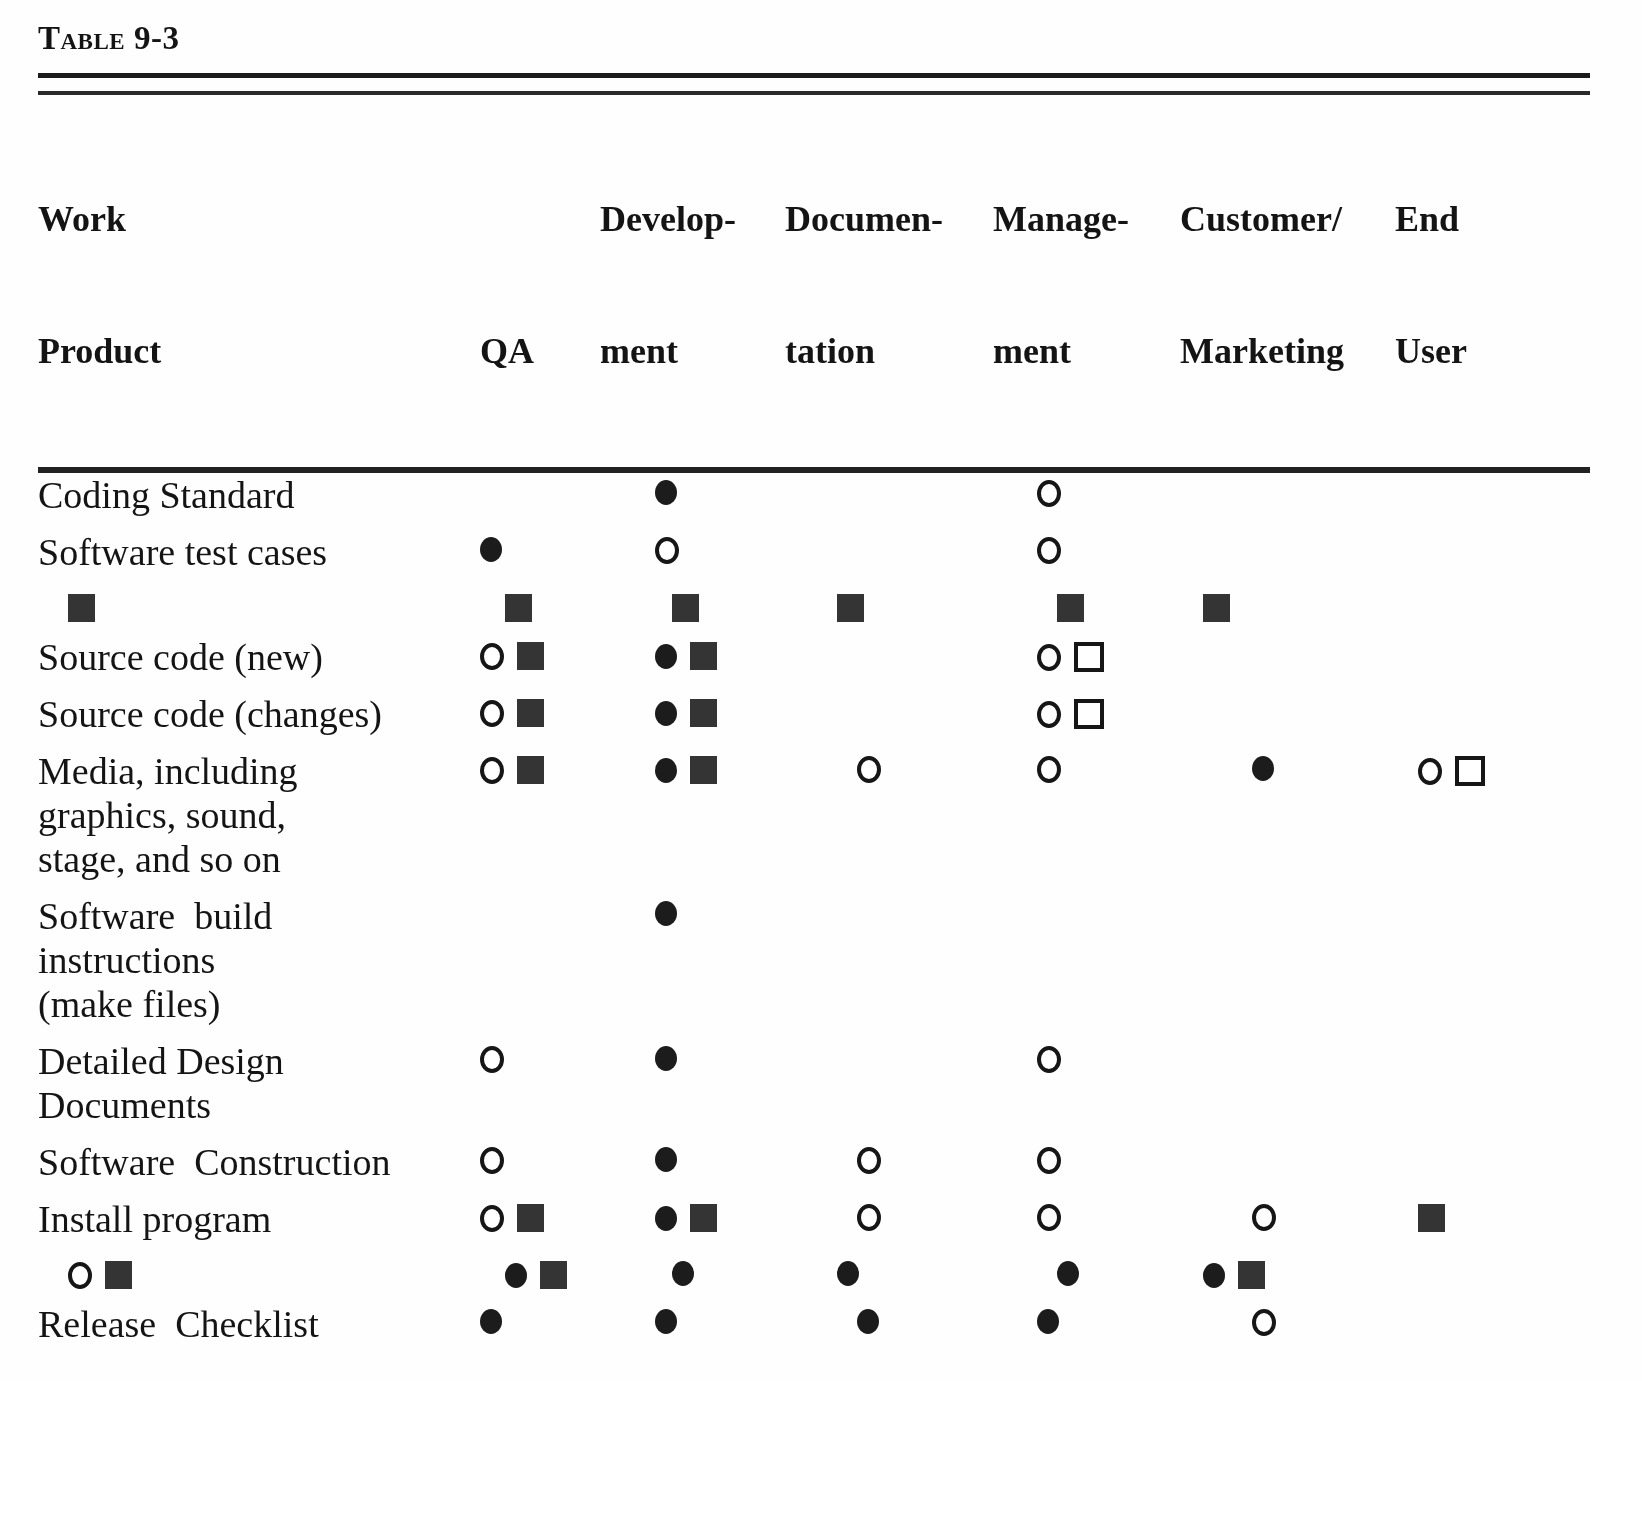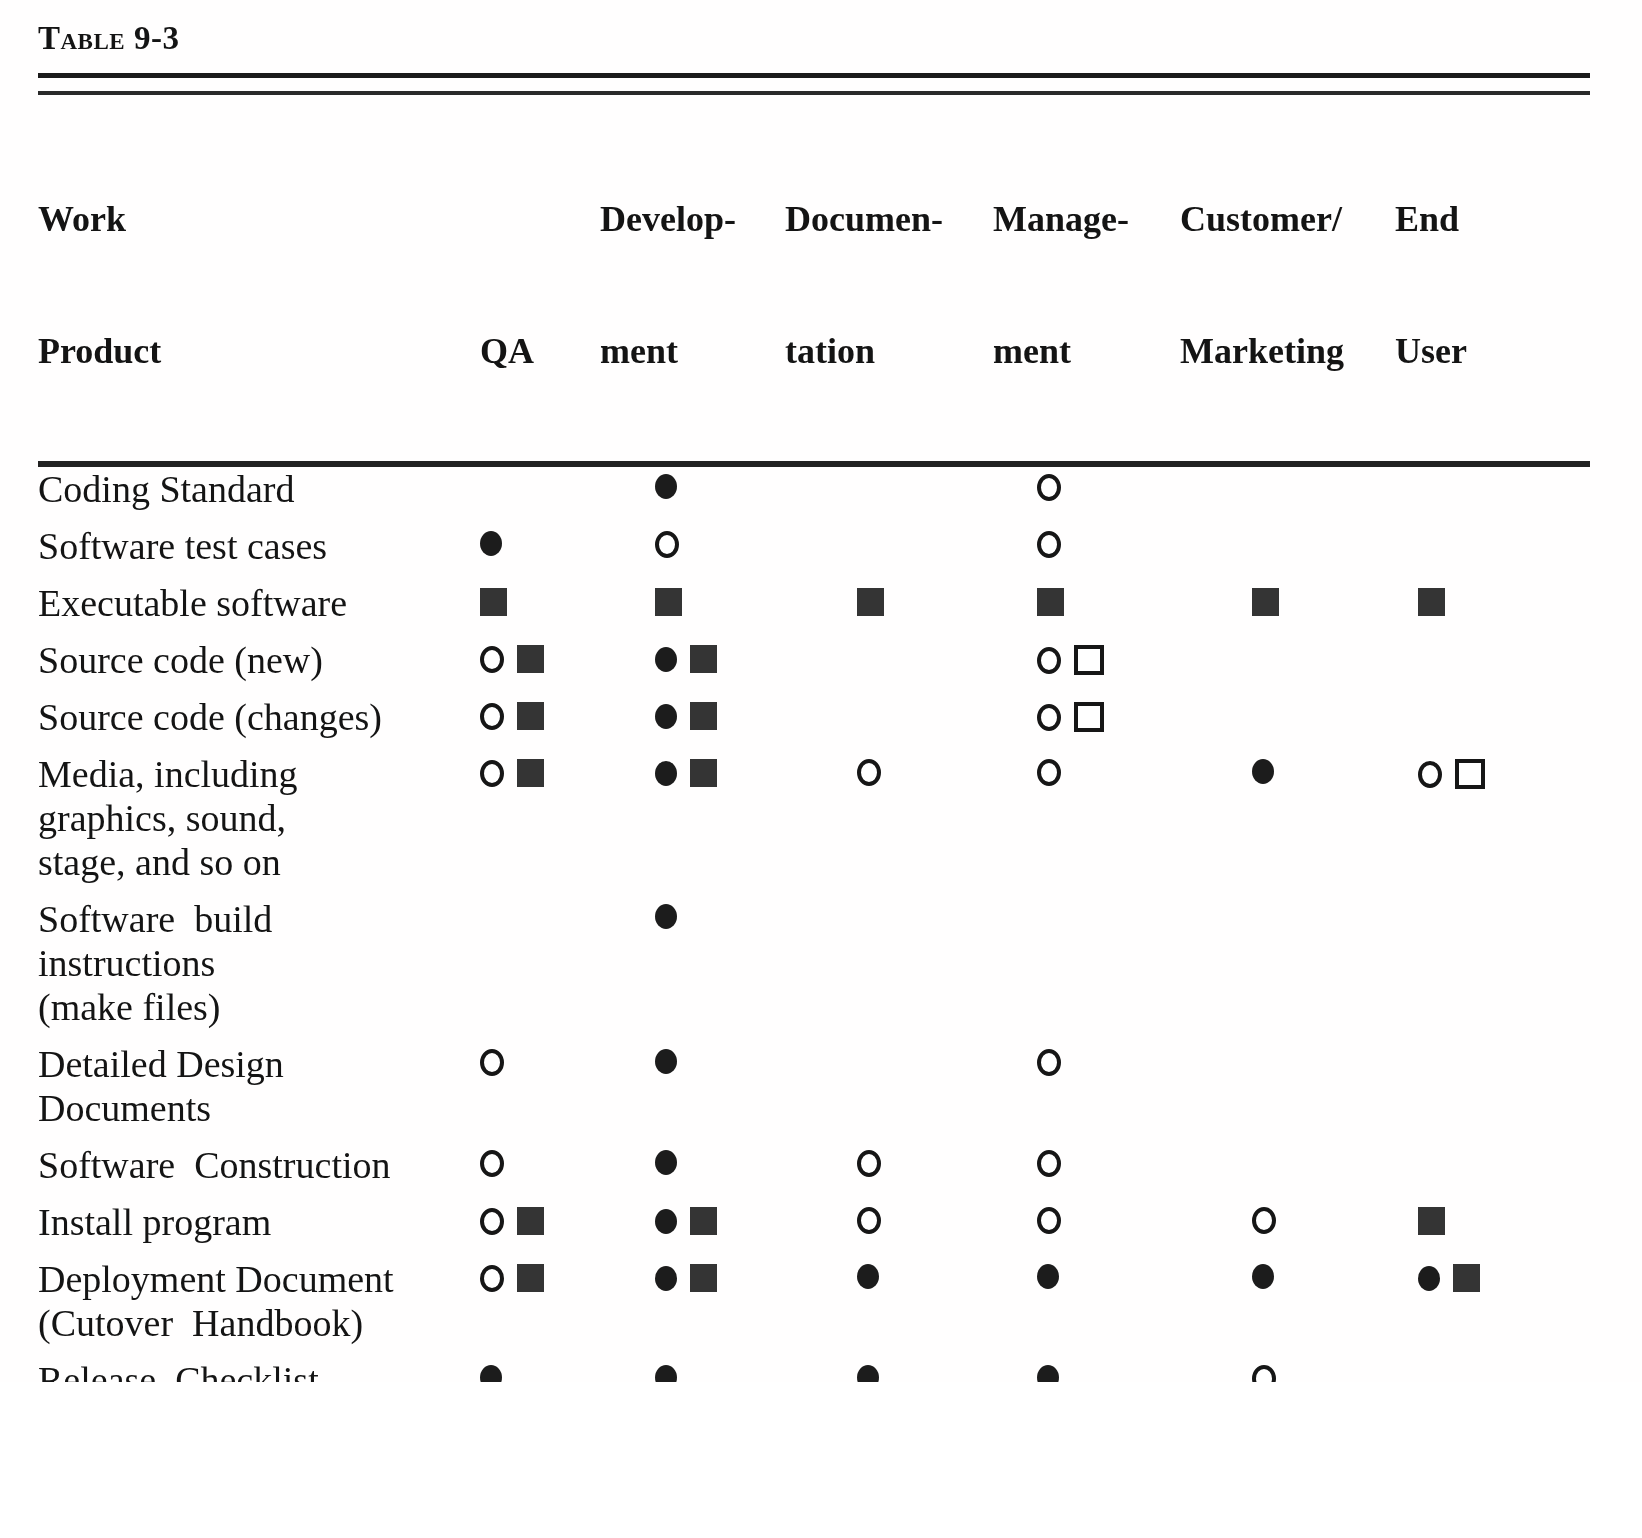--- a/index.html
+++ b/index.html
@@ -61,21 +61,21 @@
 
   
   .grid7 {
     display: grid;
     grid-template-columns: 412px 150px 185px 200px 195px 215px 1fr;
   }
 
   
   .thead {
     align-items: end;
-    padding: 14px 0 0 0;
+    padding: 14px 0 6px 0;
   }
   .th {
     font-weight: bold;
     font-size: 36px;
     line-height: 44px;
     white-space: pre;
   }
   .th.col-qa      { padding-left: 30px; }
   .th.col-mgmt    { padding-left: 8px; }
 
@@ -191,23 +191,20 @@
           <div>Software test cases</div>
         </div>
         <div class="tcell symcell col-qa"><span class="symbol sym-fc"></span></div>
         <div class="tcell symcell col-dev"><span class="symbol sym-oc"></span></div>
         <div class="tcell symcell col-doc"></div>
         <div class="tcell symcell col-mgmt"><span class="symbol sym-oc"></span></div>
         <div class="tcell symcell col-cust"></div>
         <div class="tcell symcell col-end"></div>
       </div>
       <div class="trow grid7">
-        <div class="tcell tlabel">
-          <div>Executable software</div>
-        </div>
         <div class="tcell symcell col-qa"><span class="symbol sym-fs"></span></div>
         <div class="tcell symcell col-dev"><span class="symbol sym-fs"></span></div>
         <div class="tcell symcell col-doc"><span class="symbol sym-fs"></span></div>
         <div class="tcell symcell col-mgmt"><span class="symbol sym-fs"></span></div>
         <div class="tcell symcell col-cust"><span class="symbol sym-fs"></span></div>
         <div class="tcell symcell col-end"><span class="symbol sym-fs"></span></div>
       </div>
       <div class="trow grid7">
         <div class="tcell tlabel">
           <div>Source code (new)</div>
@@ -284,24 +281,20 @@
           <div>Install program</div>
         </div>
         <div class="tcell symcell col-qa"><span class="symbol sym-oc"></span><span class="symbol sym-fs"></span></div>
         <div class="tcell symcell col-dev"><span class="symbol sym-fc"></span><span class="symbol sym-fs"></span></div>
         <div class="tcell symcell col-doc"><span class="symbol sym-oc"></span></div>
         <div class="tcell symcell col-mgmt"><span class="symbol sym-oc"></span></div>
         <div class="tcell symcell col-cust"><span class="symbol sym-oc"></span></div>
         <div class="tcell symcell col-end"><span class="symbol sym-fs"></span></div>
       </div>
       <div class="trow grid7">
-        <div class="tcell tlabel">
-          <div>Deployment Document</div>
-          <div>(Cutover  Handbook)</div>
-        </div>
         <div class="tcell symcell col-qa"><span class="symbol sym-oc"></span><span class="symbol sym-fs"></span></div>
         <div class="tcell symcell col-dev"><span class="symbol sym-fc"></span><span class="symbol sym-fs"></span></div>
         <div class="tcell symcell col-doc"><span class="symbol sym-fc"></span></div>
         <div class="tcell symcell col-mgmt"><span class="symbol sym-fc"></span></div>
         <div class="tcell symcell col-cust"><span class="symbol sym-fc"></span></div>
         <div class="tcell symcell col-end"><span class="symbol sym-fc"></span><span class="symbol sym-fs"></span></div>
       </div>
       <div class="trow grid7">
         <div class="tcell tlabel">
           <div>Release  Checklist</div>

